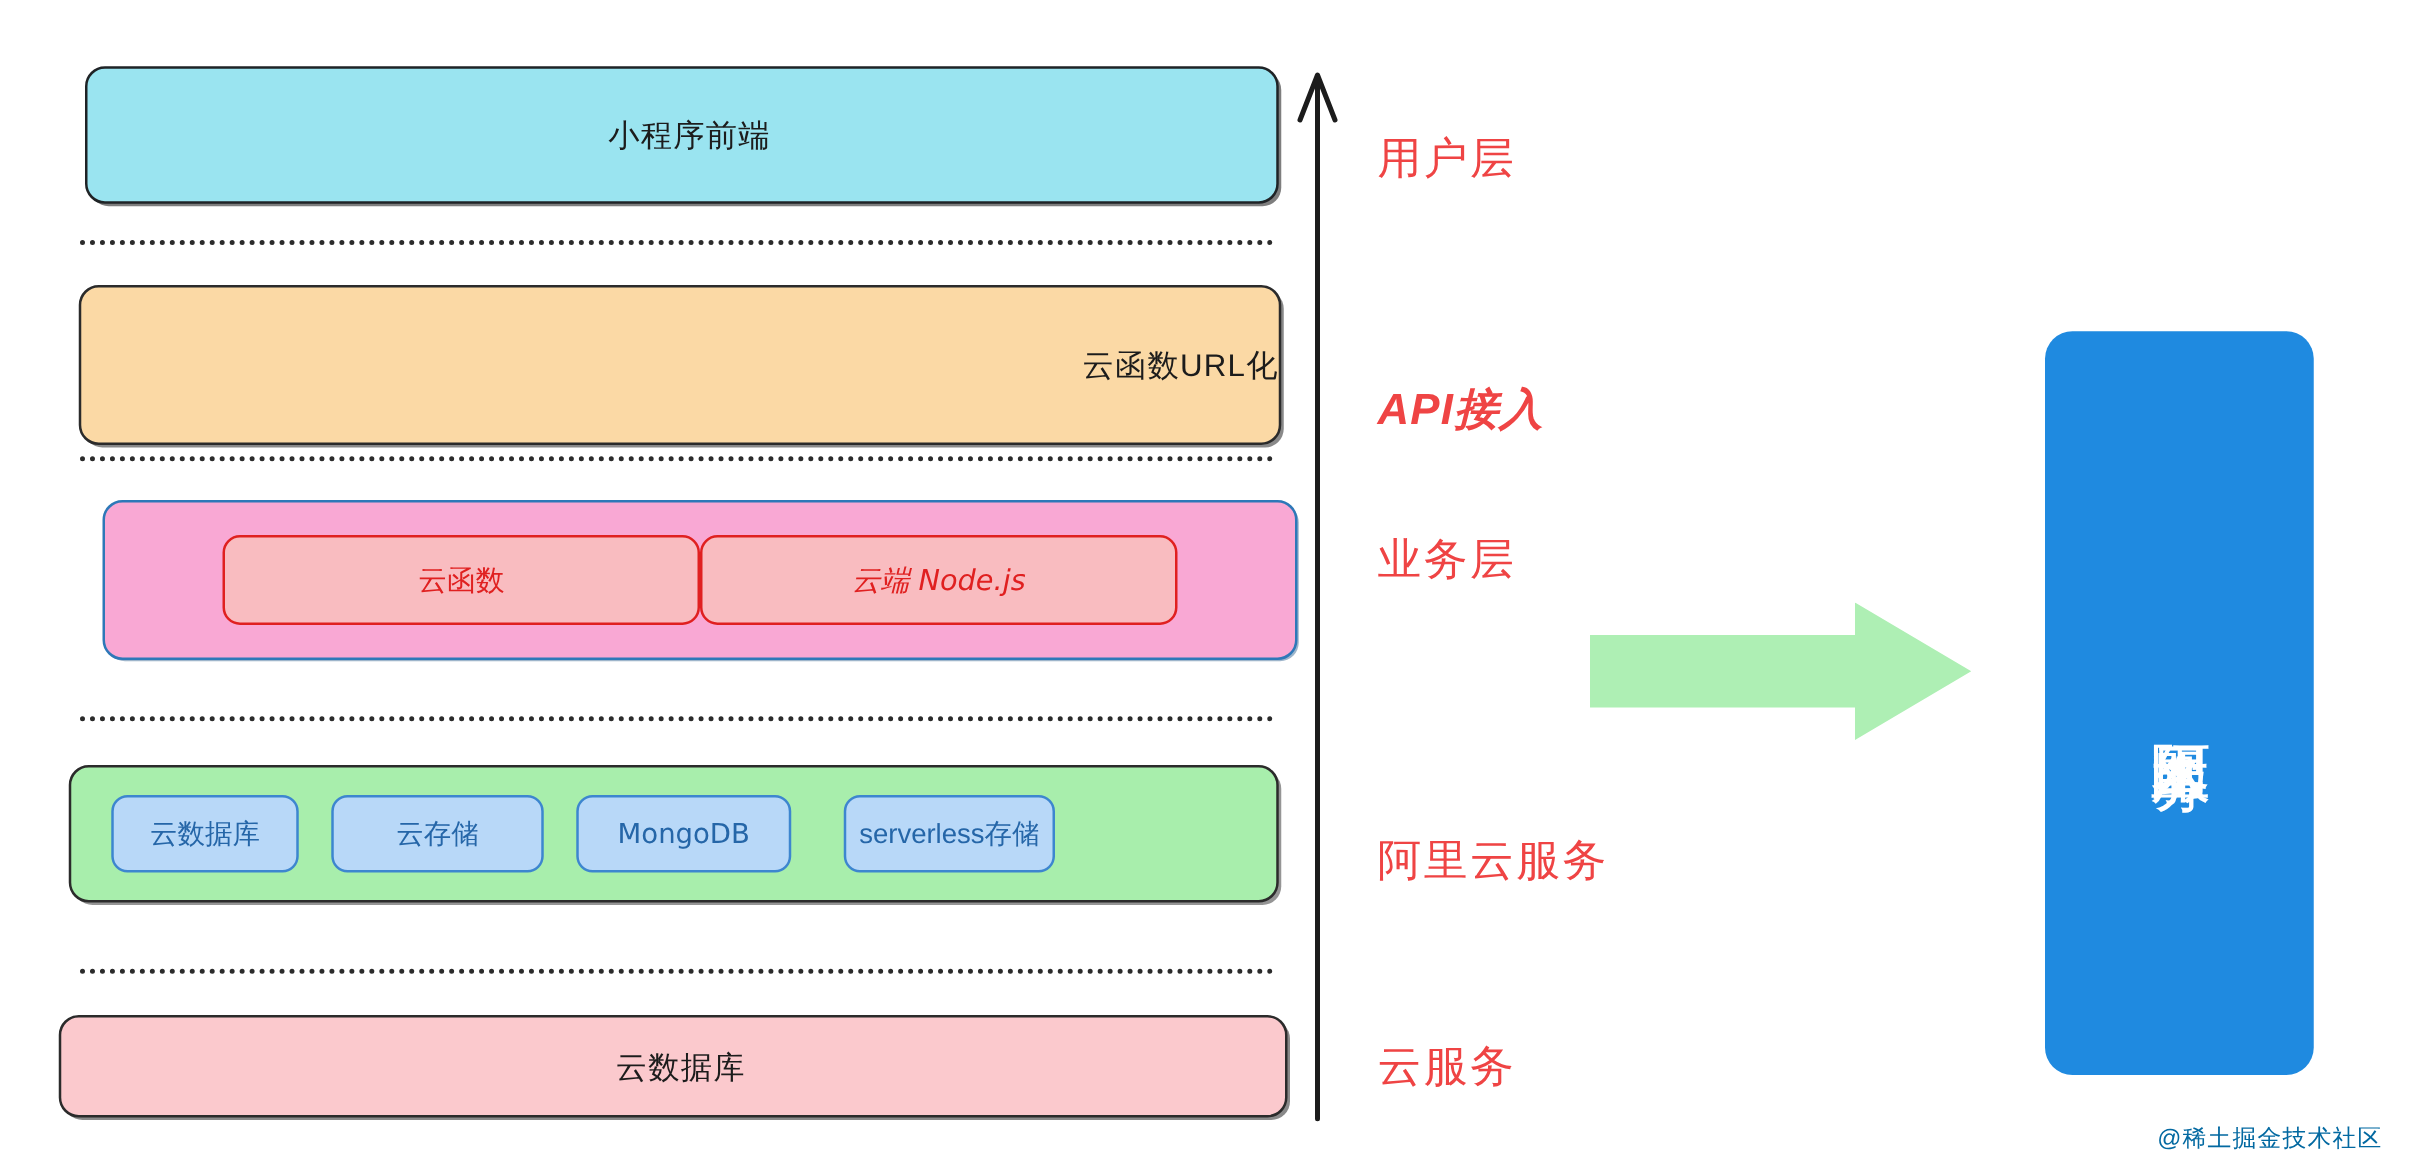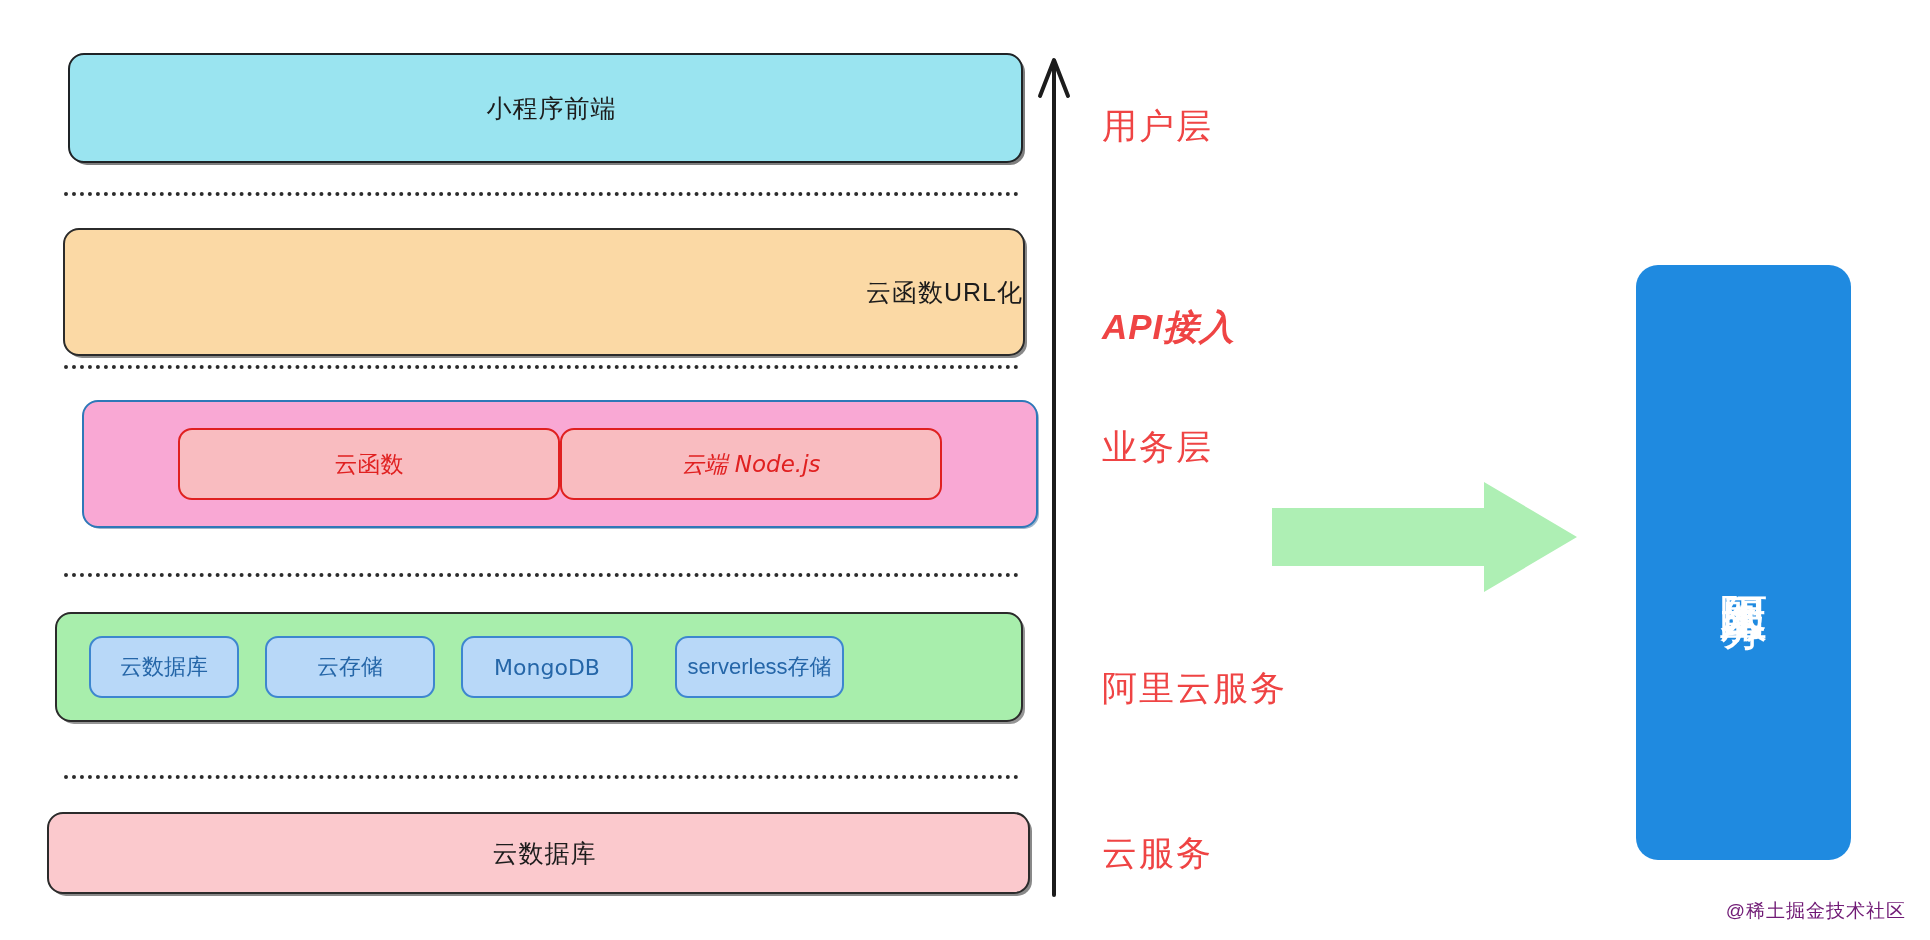--- a/index.html
+++ b/index.html
@@ -193,21 +193,21 @@
     text-orientation: upright;
     white-space: nowrap;
   }
 
   
   #watermark {
     position: absolute;
     right: 24px;
     bottom: 16px;
     font-size: 19px;
-    color: #701a75;
+    color: #0369a1;
     letter-spacing: 1px;
     white-space: nowrap;
   }
 </style>
 </head>
 <body>
 
 <div class="canvas">
 
   <div class="band" id="band-frontend">

